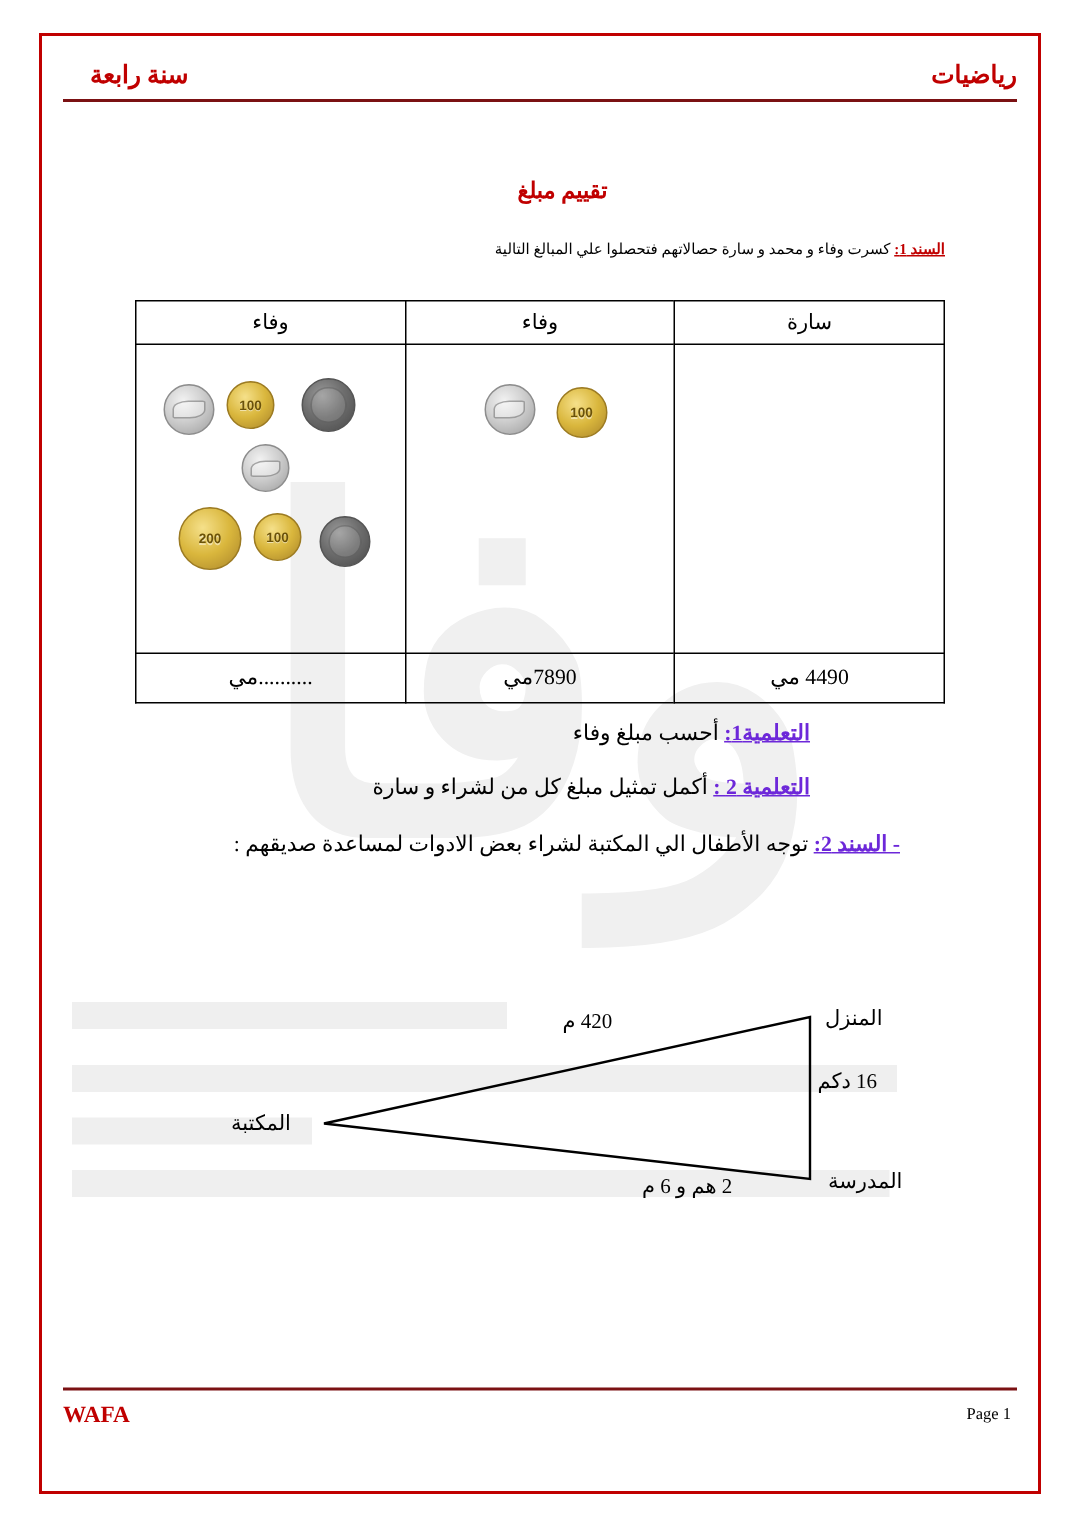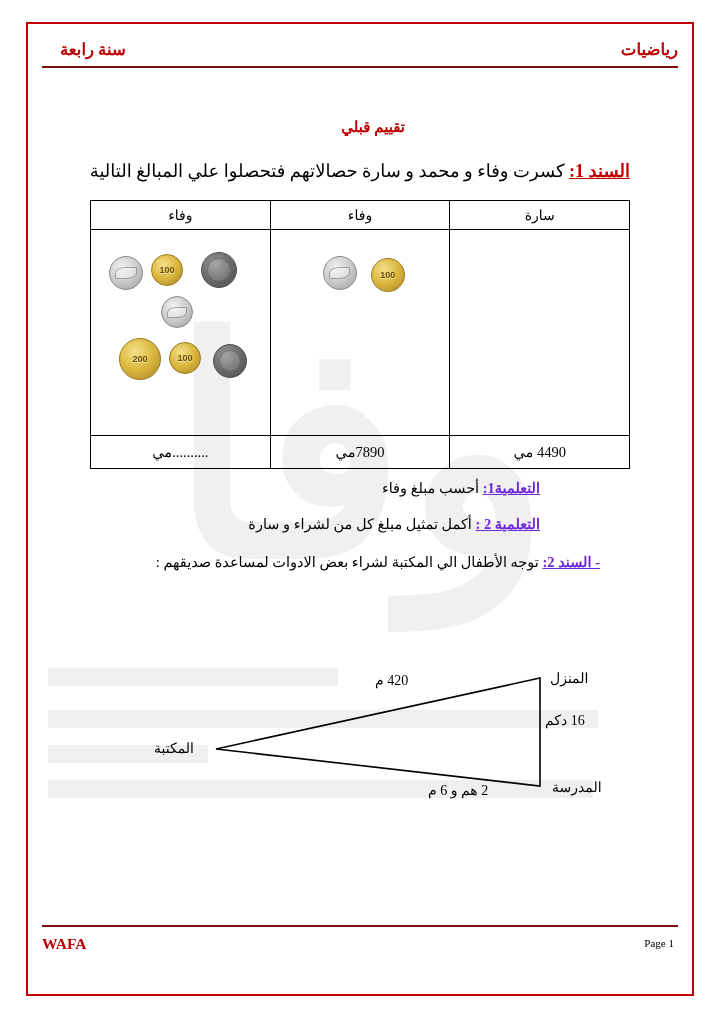--- a/index.html
+++ b/index.html
@@ -116,21 +116,21 @@
     top: 118px;
     font-size: 15px;
     font-weight: bold;
     color: #c00000;
     letter-spacing: 1px;
   }
   .sanad1 {
     position: absolute;
     right: 90px;
     top: 160px;
-    font-size: 18px;
+    font-size: 10px;
     color: #000;
     white-space: nowrap;
   }
   .sanad1 .label {
     color: #c00000;
     font-weight: bold;
     text-decoration: underline;
   }
   
   table.coins {
@@ -246,21 +246,21 @@
   <div class="frame"></div>
 
   <div class="content">
 
     <div class="header">
       <div class="h-right">رياضيات</div>
       <div class="h-left">سنة رابعة</div>
       <div class="rule"></div>
     </div>
 
-    <div class="title-eval">تقييم  قبلي</div>
+    <div class="title-eval">تقييم  مبلغ</div>
 
     <div class="sanad1">
       <span class="label">السند 1:</span>
       <span>كسرت وفاء و محمد و سارة حصالاتهم فتحصلوا علي المبالغ التالية</span>
     </div>
 
     <table class="coins">
       <thead>
         <tr>
           <td>سارة</td>

